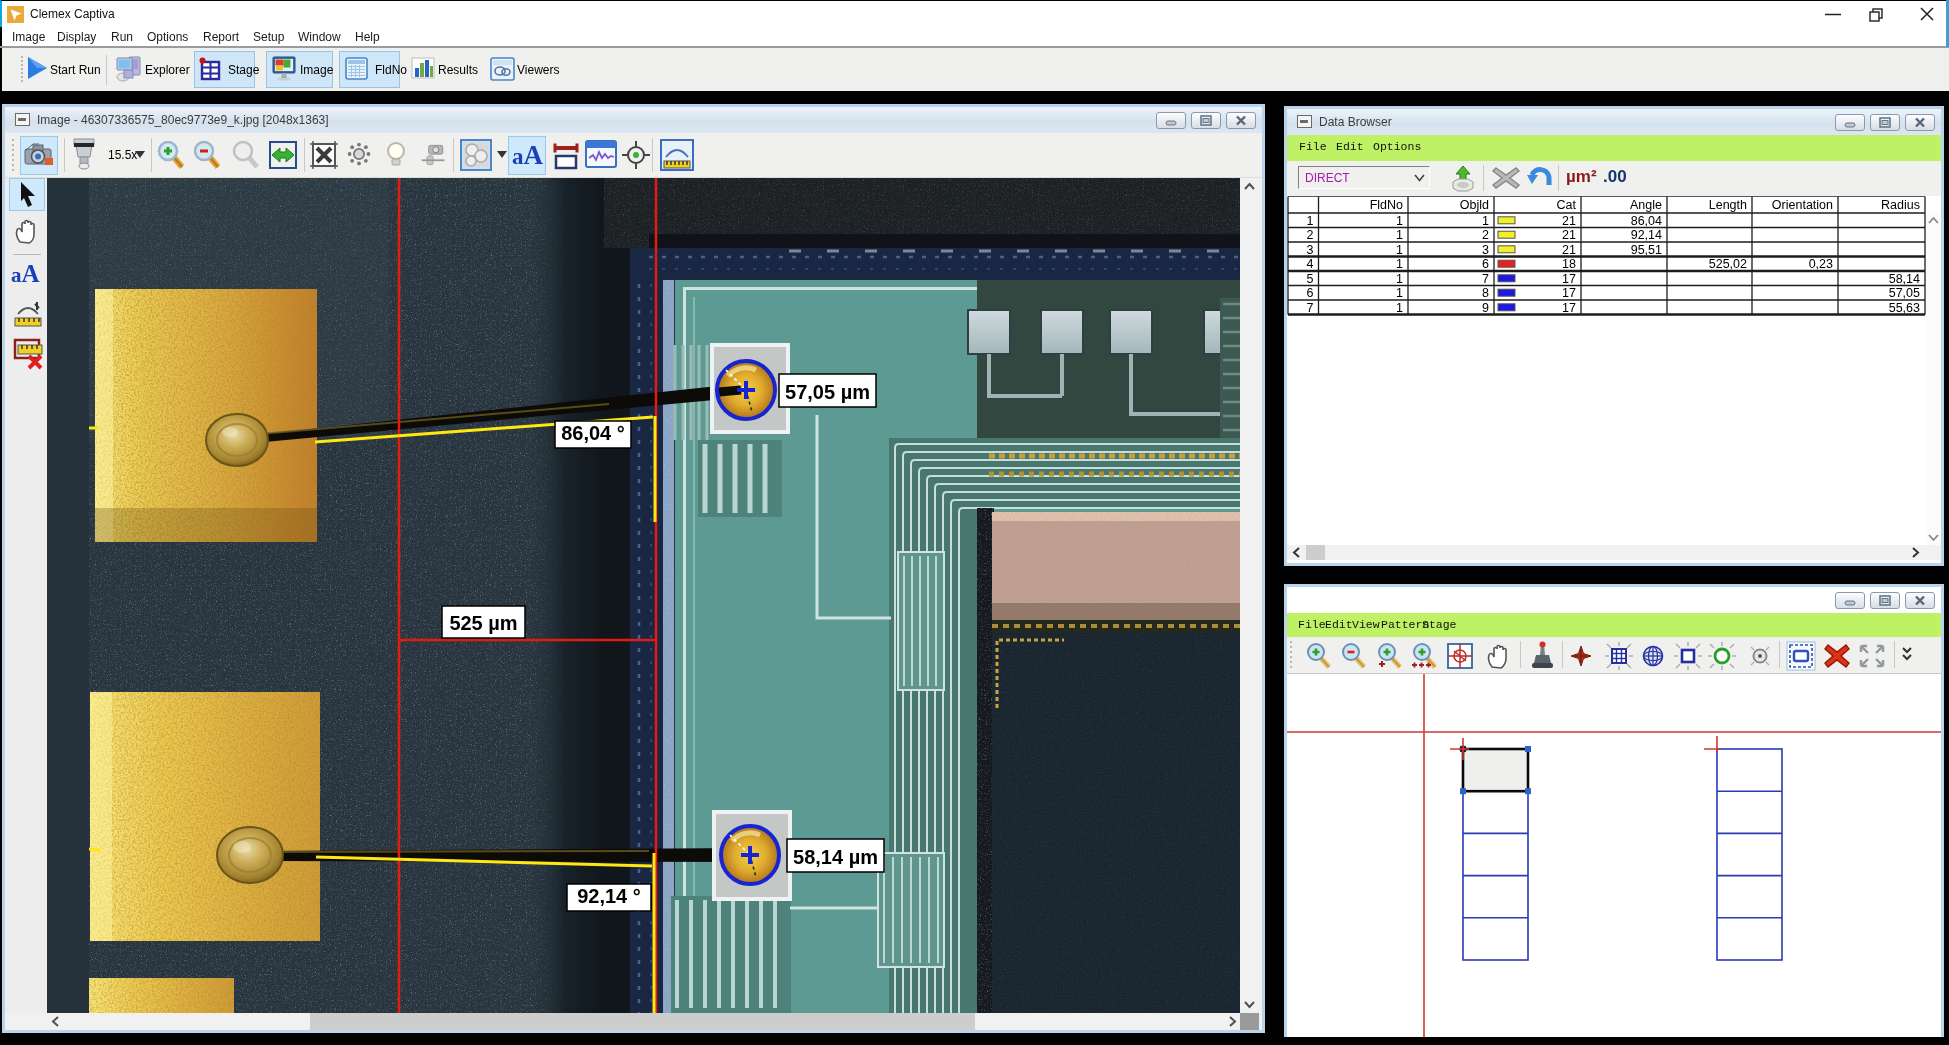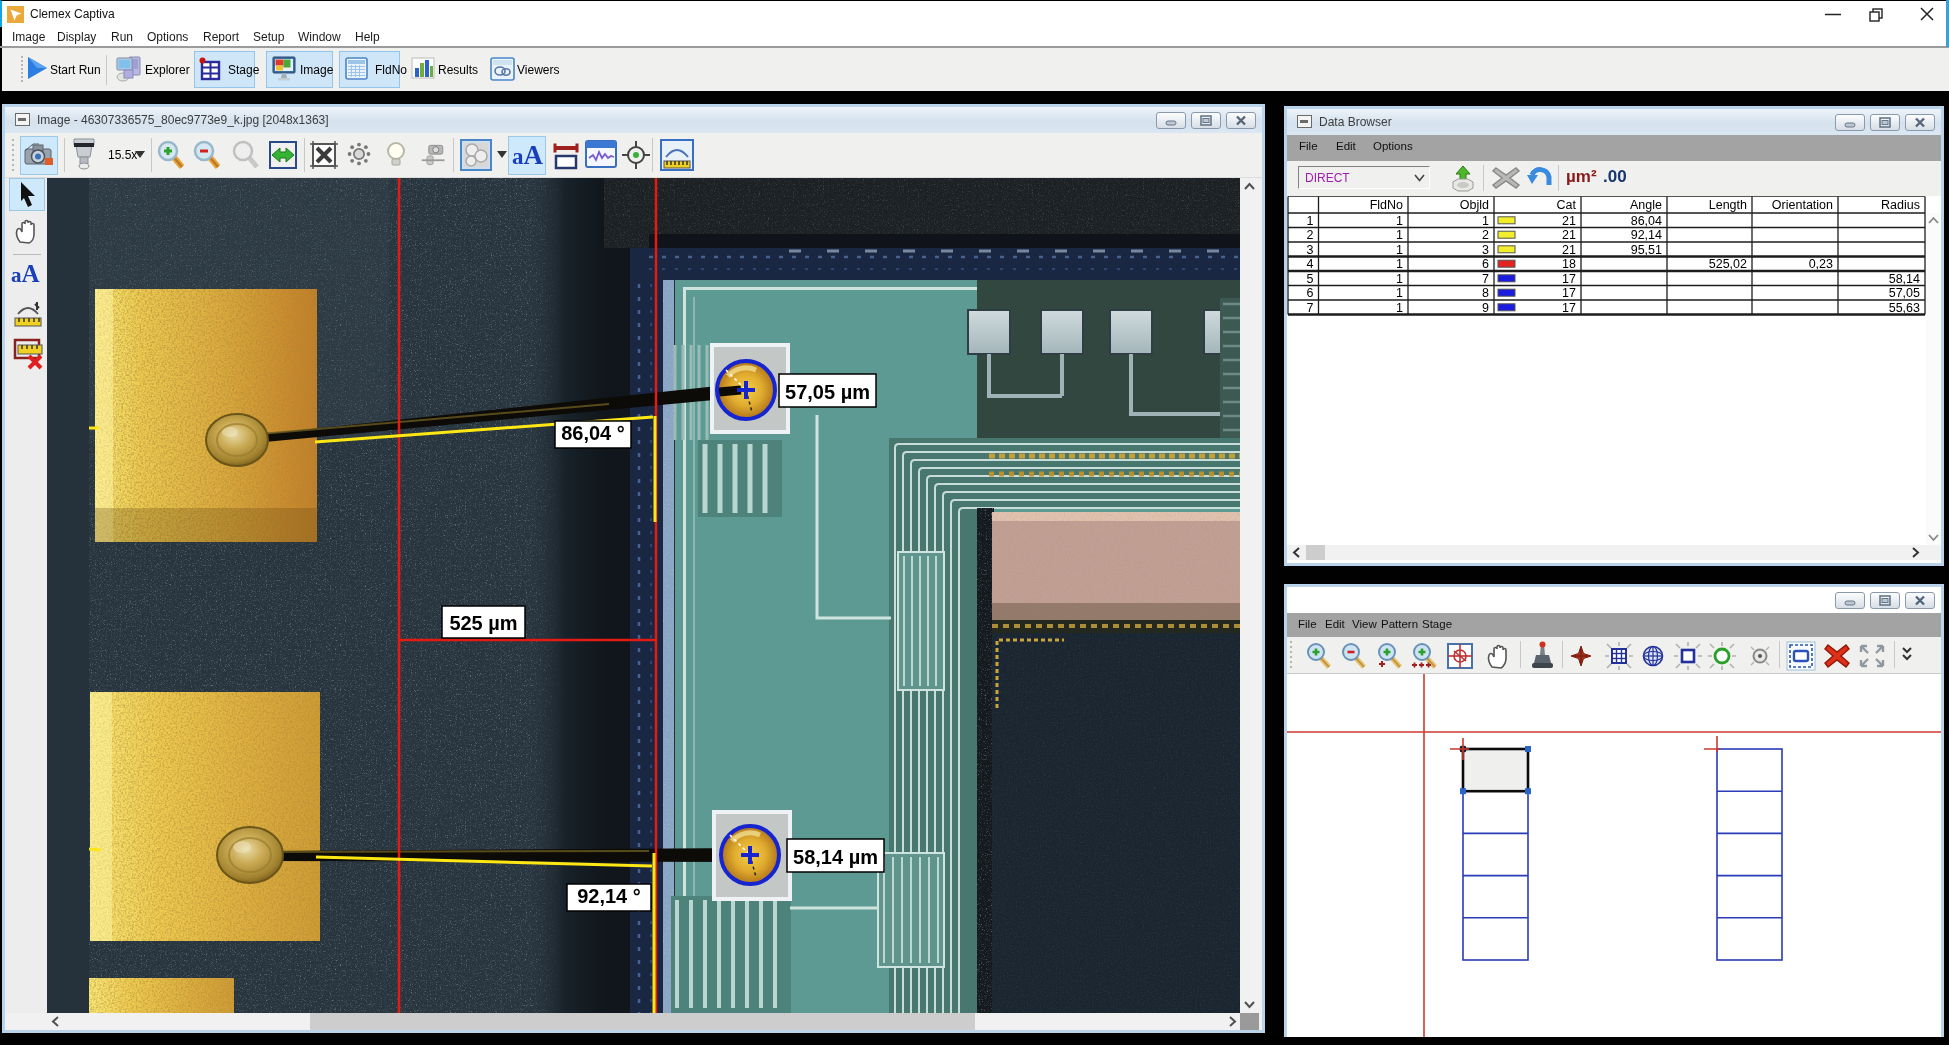--- a/index.html
+++ b/index.html
@@ -22,21 +22,21 @@
 .win { position:absolute; border:3px solid #b9d3ea; background:#f0f0f0; }
 .wtitle { position:absolute; left:0; top:0; right:0; height:26px;
   background:linear-gradient(180deg,#eef3f9 0%,#d5e2ee 55%,#dbe7f2 100%);
   font-size:12px; color:#3c3c3c; }
 .wtitle .wicon { position:absolute; left:10px; top:6px; width:15px; height:13px;
   background:#f4f4f4; border:1px solid #6a6a6a; }
 .wtitle .wicon:after { content:""; position:absolute; left:2px; top:4px; width:8px; height:3px; background:#6a6a6a; }
 .wtitle .wt { position:absolute; left:32px; top:6px; white-space:nowrap; }
 .wb { position:absolute; top:0; width:30px; height:17px; border:1px solid #8a9aaa; border-radius:3px;
   background:linear-gradient(180deg,#fcfdfe,#d7dee6); }
-.wmenu { position:absolute; left:0; right:0; font-size:11.5px; color:#111; background:#a3a3a3; }
+.wmenu { position:absolute; left:0; right:0; font-size:11.5px; color:#111; background:#bef264;font-family:Liberation Mono, monospace; }
 .wmenu span { position:absolute; top:5px; }
 #imgwin { left:2px; top:104px; width:1263px; height:929px; }
 #imgtb { position:absolute; left:0; top:26px; width:1257px; height:45px; background:#f0f0ee;
   border-bottom:1px solid #dcdcdc; }
 #imgtb .lbl { position:absolute; font-size:12px; color:#000; }
 #toolcol { position:absolute; left:0; top:71px; width:42px; height:835px; background:#ededed; }
 #imgcanvas { position:absolute; left:42px; top:71px; width:1193px; height:835px; background:#26323b; overflow:hidden;padding-left:42px; }
 #imgvsb { position:absolute; left:1235px; top:71px; width:19px; height:835px; background:#f1f1f1; }
 #imghsb { position:absolute; left:0px; top:906px; width:1235px; height:17px; background:#f1f1f1; }
 #imgcorner { position:absolute; left:1235px; top:906px; width:19px; height:17px; background:#9a9a9a; }

